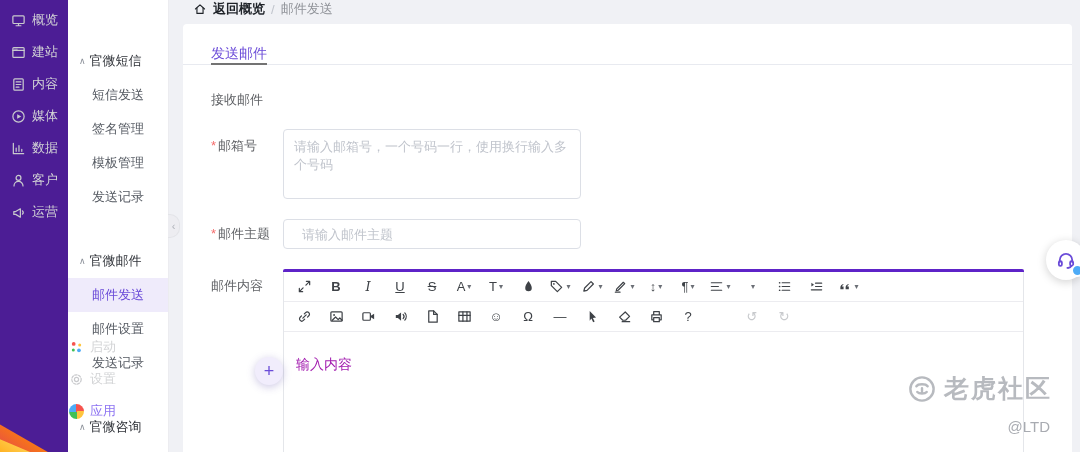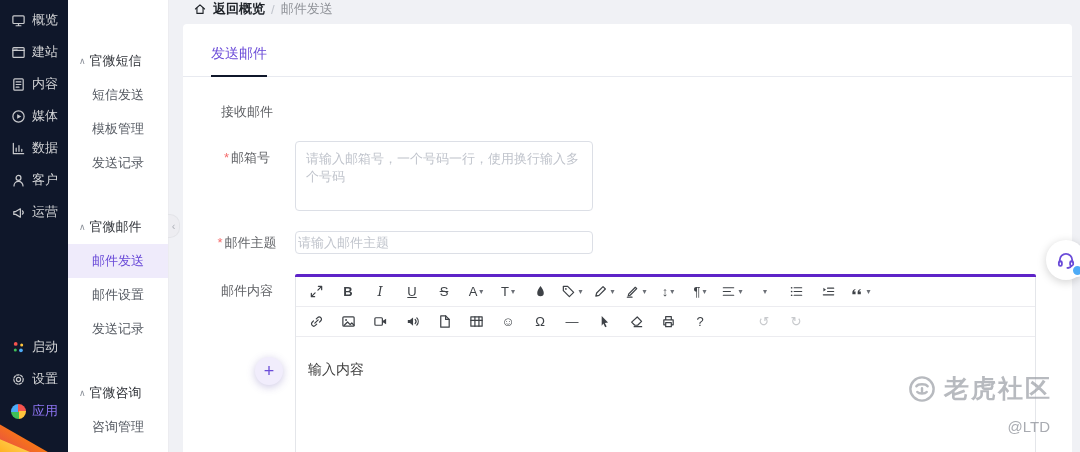--- a/index.html
+++ b/index.html
@@ -1,21 +1,21 @@
 <!DOCTYPE html>
 <html><head>
 <meta charset="utf-8">
 <style>
   *{box-sizing:border-box;margin:0;padding:0}
   html,body{width:1080px;height:452px;overflow:hidden}
   body{font-family:"Liberation Sans","DejaVu Sans",sans-serif;background:#f0f1f5;position:relative}
   .app{display:flex;height:452px;width:1080px}
 
   
-  .sidebar{width:68px;background:#0f172a;color:#d3d4d6;display:flex;flex-direction:column;position:relative;z-index:6;flex:0 0 68px}
+  .sidebar{width:68px;background:#4c1d95;color:#d3d4d6;display:flex;flex-direction:row;position:relative;z-index:6;flex:0 0 68px}
   .sidebar nav{padding-top:4px}
   .side-item{display:flex;align-items:center;gap:6px;padding:7px 0 7px 11px;font-size:13px;cursor:pointer;white-space:nowrap}
   .side-item .s-ico{display:inline-flex;color:#c9cacd}
   .side-footer{margin-top:auto;padding-bottom:25px;position:relative;z-index:2}
   .side-item.f-active .s-lbl{color:#8d74f2}
   .apps-dot{width:15px;height:15px;border-radius:50%;display:inline-block;
     background:conic-gradient(#f6534e 0 25%,#ffc53d 0 50%,#40c057 0 75%,#4dabf7 0 100%)}
   .decor{position:absolute;left:0;bottom:0;width:62px;height:30px;z-index:1;overflow:hidden;pointer-events:none}
   .decor::before{content:"";position:absolute;left:0;bottom:0;width:52px;height:30px;
     background:linear-gradient(35deg,#e5484d,#ff8a00 70%);clip-path:polygon(0 100%,0 8%,92% 100%)}
@@ -34,53 +34,53 @@
   
   .main{flex:1;display:flex;flex-direction:column;min-width:0}
   .breadcrumb{height:30px;display:flex;align-items:center;gap:6px;padding-left:25px;font-size:13px}
   .bc-home{display:inline-flex;color:#1f2329}
   .bc-back{color:#1f2329;font-weight:700;cursor:pointer}
   .bc-sep{color:#c0c4cc}
   .bc-cur{color:#909399}
 
   .card{background:#fff;border-radius:4px;margin:6px 8px 0 15px;flex:1;position:relative}
   .tab-bar{padding:20px 0 0 28px;border-bottom:1px solid #e8eaf0}
-  .tab{display:inline-block;font-size:14px;font-weight:500;color:#6a4bd8;padding-bottom:12px;border-bottom:2px solid #0f172a;margin-bottom:-1px;cursor:pointer}
+  .tab{display:inline-block;font-size:14px;font-weight:500;color:#6a4bd8;padding-bottom:0;border-bottom:2px solid #737373;margin-bottom:-1px;cursor:pointer}
 
   .form{padding-top:26px}
   .form-row{display:flex;padding-left:28px;margin-bottom:20px;align-items:center}
   .form-row.top{align-items:flex-start}
-  .form-label{width:72px;flex:0 0 72px;text-align:center;margin-right:12px;font-size:13px;color:#606266;white-space:nowrap}
+  .form-label{width:72px;flex:0 0 72px;text-align:left;margin-right:0;font-size:13px;color:#606266;white-space:nowrap}
   .form-row.top .form-label{padding-top:8px}
   .req{color:#f56c6c;margin-right:2px}
 
   .radio-group{display:flex;gap:24px;align-items:center}
   .radio{display:inline-flex;align-items:center;gap:7px;font-size:13px;color:#33373d;cursor:pointer}
   .radio .dot{width:13px;height:13px;border-radius:50%;border:1px solid #b8bdc6;background:#fff}
   .radio.checked .dot{border:4px solid #6a4bd8}
   .radio.checked .r-lbl{color:#6a4bd8}
 
   .ta{width:298px;height:70px;border:1px solid #dcdfe6;border-radius:4px;resize:none;padding:8px 10px;font-size:13px;font-family:inherit;color:#33373d;outline:none}
-  .in{width:298px;height:23px;border:1px solid #dcdfe6;border-radius:4px;padding:0 2px;font-size:13px;font-family:inherit;color:#a21caf;outline:none}
+  .in{width:298px;height:30px;border:1px solid #dcdfe6;border-radius:4px;padding:0 18px;font-size:13px;font-family:inherit;color:#a21caf;outline:none}
   .ta::placeholder,.in::placeholder{color:#c0c4cc}
 
   .editor{width:741px}
   .ed-topbar{height:3px;background:#5e23c8;border-radius:2px 2px 0 0}
   .ed-body{border:1px solid #e4e6ea;border-top:none}
   .tb-row{display:flex;align-items:center;padding:0 4px;height:30px;border-bottom:1px solid #ececf0;background:#fff}
   .tb-btn{display:inline-flex;align-items:center;justify-content:center;min-width:32px;height:29px;border:none;background:transparent;color:#3e4247;cursor:pointer;font-family:inherit}
   .tb-btn.dim{color:#c8cacd}
   .tb-g{font-size:13px;line-height:1}
   .g-bold{font-weight:700}
   .g-italic{font-style:italic;font-family:"DejaVu Serif",serif}
   .g-underline{text-decoration:underline}
   .g-strike{text-decoration:line-through}
   .caret{font-size:8px;color:#6b6f76;margin-left:2px}
   .ed-content{min-height:140px;background:#fff;padding:24px 12px;font-size:14px}
-  .ed-ph{color:#404040}
+  .ed-ph{color:#a21caf}
 
   .add-btn{position:absolute;left:72px;top:333px;width:28px;height:28px;border-radius:50%;background:#f1edfc;color:#6a4bd8;font-size:18px;line-height:1;display:flex;align-items:center;justify-content:center;border:none;cursor:pointer;box-shadow:0 2px 8px rgba(80,60,160,.28)}
 
   
   .chat-fab{position:absolute;left:1046px;top:240px;width:40px;height:40px;border-radius:50%;background:#fff;box-shadow:0 2px 10px rgba(0,0,0,.18);display:flex;align-items:center;justify-content:center;color:#6a4bd8;cursor:pointer;z-index:30}
   .chat-fab::after{content:"";position:absolute;right:2px;bottom:3px;width:9px;height:9px;border-radius:50%;background:#4dabf7;border:2px solid #fff}
   .watermark{position:absolute;right:28px;top:372px;display:flex;align-items:center;gap:7px;color:#9a9da4;opacity:.7;z-index:25;pointer-events:none}
   .wm-text{font-size:25px;font-weight:700;letter-spacing:2px}
   .wm-handle{position:absolute;right:30px;top:418px;font-size:15px;color:#9a9da4;opacity:.85;z-index:25;pointer-events:none}
 </style>
@@ -184,20 +184,21 @@
         </div>
       </div>
     <div class="decor"></div>
   </aside>
 
   <aside class="submenu">
     <div>
         <div class="sm-group">
           <div class="sm-head"><span class="sm-caret">∧</span>官微短信</div>
           <div class="sm-item">短信发送</div>
+          <div class="sm-item">签名管理</div>
           <div class="sm-item">模板管理</div>
           <div class="sm-item">发送记录</div>
         </div>
         <div class="sm-group">
           <div class="sm-head"><span class="sm-caret">∧</span>官微邮件</div>
           <div class="sm-item active">邮件发送</div>
           <div class="sm-item">邮件设置</div>
           <div class="sm-item">发送记录</div>
         </div>
         <div class="sm-group">

